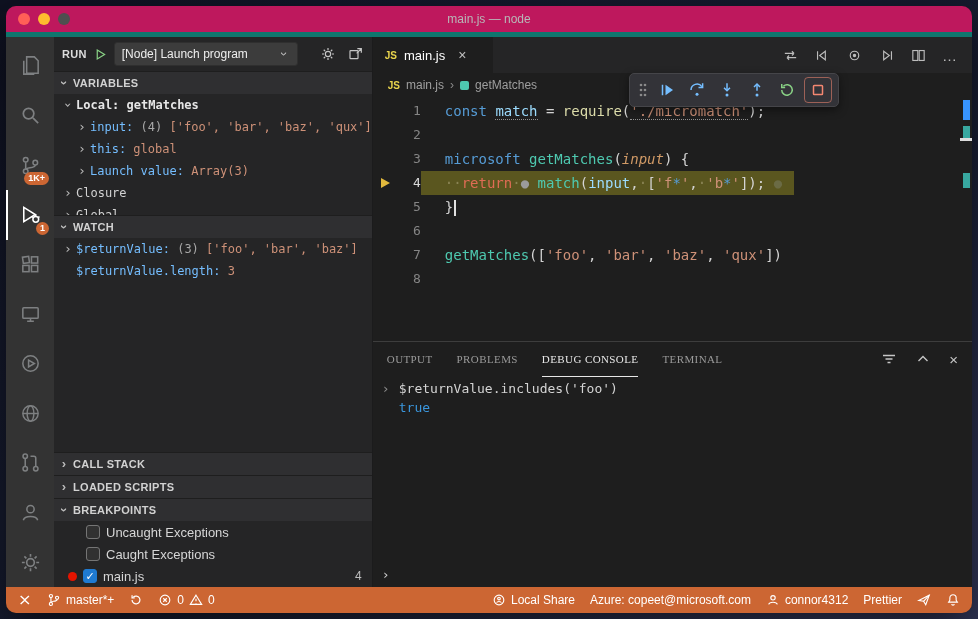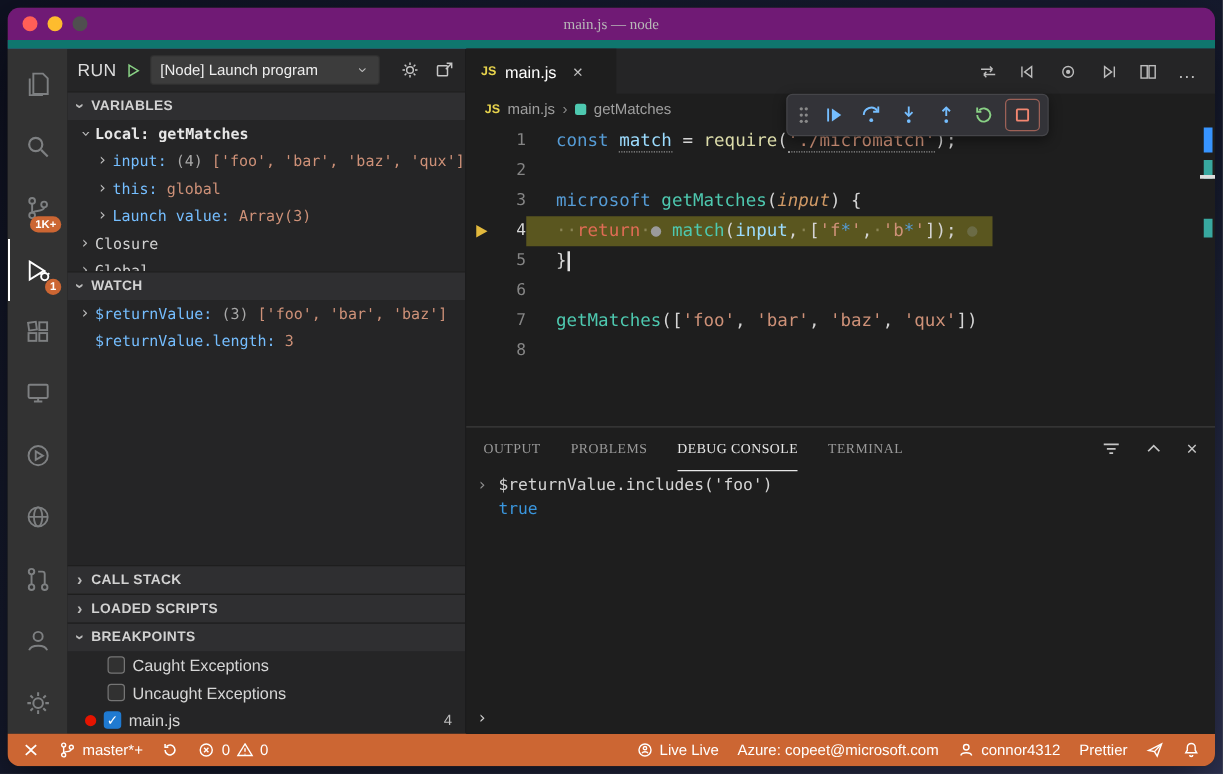--- a/index.html
+++ b/index.html
@@ -1,42 +1,42 @@
 <!DOCTYPE html>
 <html style="--status-bar: #CC6633; --badge: #CC6633; --accent: #75BEFF; --debug-green: #89D185; --debug-red: #F48771; --current-line: #5A561F; --breakpoint-red: #E51400; --keyword: #569CD6; --function: #DCDCAA; --type-green: #4EC9B0; --variable: #9CDCFE; --string: #CE9178; --control: #E06C55; --param: #D19A66; --console-blue: #3A96DD; --checkbox-blue: #1F7AD1; --debug-arrow: #E2B93D; --traffic-red: #FF5F57; --traffic-yellow: #FEBC2E; --traffic-gray: #4F4F4F;"><head>
 <meta charset="utf-8">
 <style>
   html,body{margin:0;padding:0;width:978px;height:619px;overflow:hidden;
     background:radial-gradient(1200px 800px at 85% 95%, #3a3f66 0%, #1b2138 55%, #0f1222 100%);
     font-family:"Liberation Sans", sans-serif;}
   .window{position:absolute;inset:6px;border-radius:10px;overflow:hidden;background:#1e1e1e;
     box-shadow:0 18px 50px rgba(0,0,0,.65);display:flex;flex-direction:column;}
   
-  .titlebar{flex:0 0 26px;background:#701a75;border-bottom:7px solid #0f766e;position:relative;
-    display:flex;align-items:center;justify-content:center;font-family:Liberation Serif, serif;}
+  .titlebar{flex:0 0 26px;background:#be185d;border-bottom:5px solid #0f766e;position:relative;
+    display:flex;align-items:center;justify-content:center;}
   .title-text{font-size:12px;color:#b8b8b8;}
   .traffic{position:absolute;left:12px;top:0;bottom:0;display:flex;align-items:center;gap:8px;}
   .tl{width:12px;height:12px;border-radius:50%;}
   .tl.red{background:var(--traffic-red,#ff5f57);} .tl.yellow{background:var(--traffic-yellow,#febc2e);}
   .tl.gray{background:var(--traffic-gray,#4f4f4f);}
   
   .main{flex:1;display:flex;min-height:0;}
   
   .activitybar{flex:0 0 48px;background:#333333;display:flex;flex-direction:column;align-items:stretch;padding-top:4px;}
   .ab-item{height:50px;display:flex;align-items:center;justify-content:center;color:#7e8082;position:relative;cursor:pointer;}
   .ab-item.active{color:#ffffff;box-shadow:inset 2px 0 0 #ffffff;}
   .ab-item svg{width:23px;height:23px;}
   .badge{position:absolute;right:5px;bottom:5px;background:var(--badge,#cc6633);color:#fff;
     font-size:9px;font-weight:700;border-radius:9px;padding:1px 4px;line-height:11px;}
   .ab-spacer{margin-top:auto;}
   
   .sidebar{flex:0 0 308px;background:#252526;border-right:1px solid #1b1b1c;display:flex;flex-direction:column;
     color:#cccccc;min-height:0;}
   .runbar{flex:0 0 34px;display:flex;align-items:center;gap:7px;padding:0 8px;}
-  .run-label{font-size:14px;font-weight:400;color:#dddddd;letter-spacing:.3px;}
+  .run-label{font-size:11px;font-weight:700;color:#dddddd;letter-spacing:.3px;}
   .run-play{color:var(--debug-green,#89d185);display:flex;}
   .launch-select{flex:0 1 168px;background:#3c3c3c;border:1px solid #2f2f2f;border-radius:3px;height:22px;
     display:flex;align-items:center;gap:6px;padding:0 7px;font-size:12px;color:#eeeeee;white-space:nowrap;overflow:hidden;}
   .launch-select .twisty{margin-left:auto;}
   .runbar-icons{margin-left:auto;display:flex;gap:12px;color:#c5c5c5;}
   .runbar-icons svg{width:16px;height:16px;}
   .twisty{display:inline-block;width:12px;text-align:center;color:#bbbbbb;font-size:13px;line-height:12px;}
   .twisty.open{transform:rotate(90deg);}
   .section-h{flex:0 0 22px;display:flex;align-items:center;gap:3px;padding:0 4px;background:#2f2f31;
     border-top:1px solid #1e1e1e;font-size:11px;font-weight:700;color:#d2d2d2;letter-spacing:.3px;}
@@ -294,25 +294,25 @@
         <span class="twisty">›</span>
         <span>LOADED SCRIPTS</span>
       </div>
       <div class="section-h">
         <span class="twisty open">›</span>
         <span>BREAKPOINTS</span>
       </div>
       <div class="bp-list">
           <div class="bp-row">
             <span class="checkbox"></span>
-            <span class="bp-label">Caught Exceptions</span>
+            <span class="bp-label">Uncaught Exceptions</span>
           </div>
           <div class="bp-row">
             <span class="checkbox"></span>
-            <span class="bp-label">Uncaught Exceptions</span>
+            <span class="bp-label">Caught Exceptions</span>
           </div>
           <div class="bp-row has-dot">
             <span class="bp-dot"></span>
             <span class="checkbox checked">✓</span>
             <span class="bp-label">main.js</span>
             <span class="bp-right">4</span>
           </div>
         </div>
     </aside>
 
@@ -532,21 +532,21 @@
         </svg>
       <span>0</span>
     </span>
     <span class="sb-right">
       <span class="sb-item">
         <svg viewBox="0 0 16 16" fill="none" stroke="currentColor" stroke-width="1.3">
             <circle cx="8" cy="8" r="5.5"></circle>
             <circle cx="8" cy="6.3" r="1.5"></circle>
             <path d="M5.3 11c.8-1.8 4.6-1.8 5.4 0"></path>
           </svg>
-        <span>Live Live</span>
+        <span>Local Share</span>
       </span>
       <span class="sb-item">
         <span>Azure: copeet@microsoft.com</span>
       </span>
       <span class="sb-item">
         <svg viewBox="0 0 16 16" fill="none" stroke="currentColor" stroke-width="1.3">
             <circle cx="8" cy="5.5" r="2.5"></circle>
             <path d="M3 13c1-3.3 9-3.3 10 0"></path>
           </svg>
         <span>connor4312</span>

